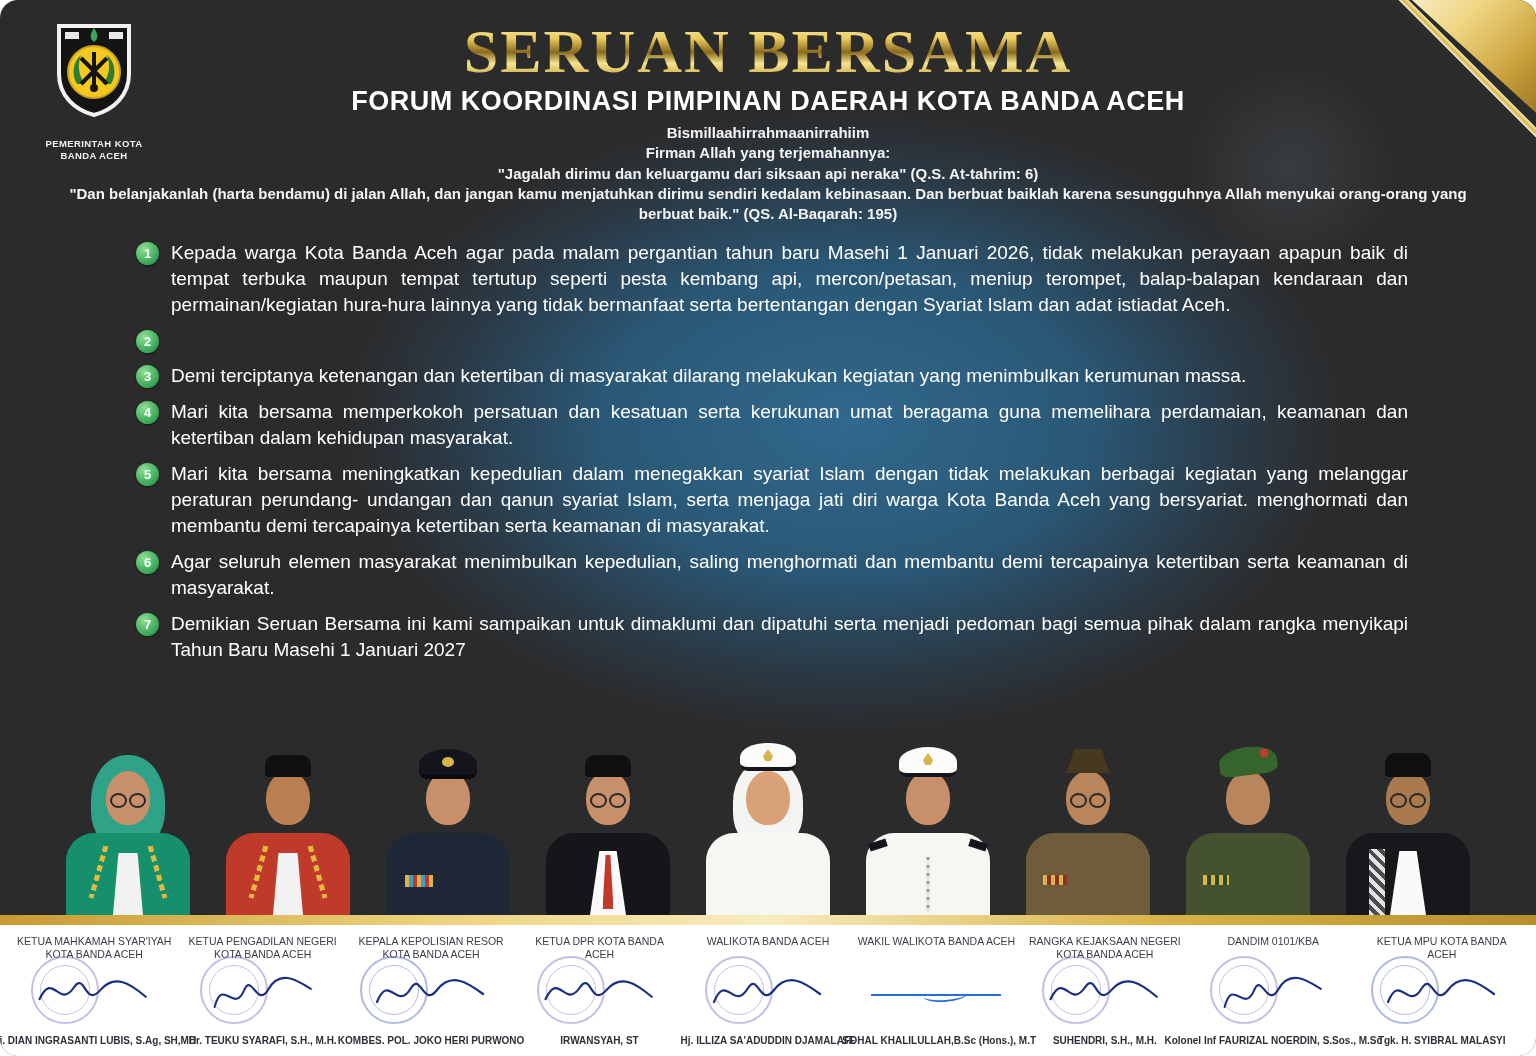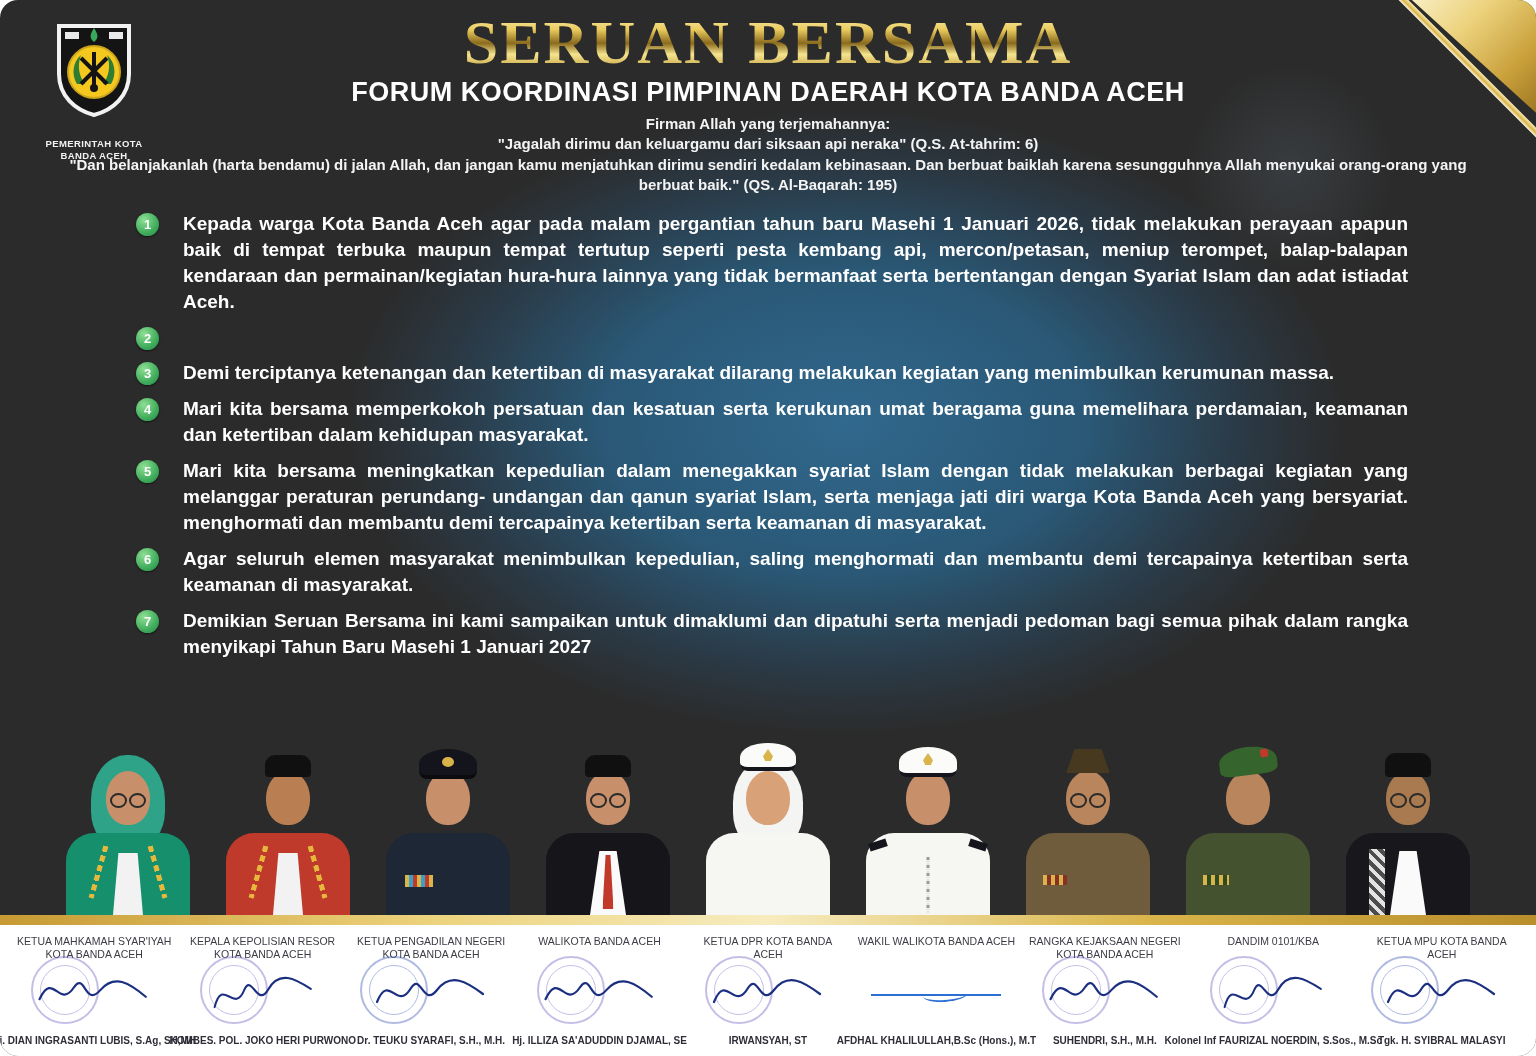--- a/index.html
+++ b/index.html
@@ -16,39 +16,39 @@
   .corner-gold{position:absolute;top:0;right:0;width:132px;height:120px;
     clip-path:polygon(6% 0,100% 0,100% 94%);
     background:linear-gradient(135deg,#faf0c8 0%,#ecd27c 35%,#caa13c 70%,#9a7420 100%);}
   .corner-stripe{position:absolute;top:62px;right:-88px;width:310px;height:7px;transform:rotate(45deg);
     background:linear-gradient(180deg,#f8ecb4 0%,#d9b44a 55%,#fffbe8 100%);}
   
   .logo{position:absolute;top:22px;left:34px;width:120px;text-align:center;}
   .logo svg{display:block;margin:0 auto;}
   .logo-caption{margin-top:20px;font-size:9.5px;font-weight:bold;color:#f2f2f2;line-height:1.3;letter-spacing:.4px;}
   
-  .header{padding-top:11px;text-align:center;}
+  .header{padding-top:20px;text-align:center;}
   .title{
     font-family:"Liberation Serif", serif;font-weight:bold;font-size:62px;letter-spacing:2px;line-height:1.0;
     background:linear-gradient(180deg,#fdf6c2 0%,#eacb5e 30%,#8a6a1d 52%,#f5e48e 70%,#b98f2c 100%);
     -webkit-background-clip:text;background-clip:text;color:transparent;display:inline-block;}
   .subtitle{margin-top:4px;font-size:27px;font-weight:bold;color:#ffffff;letter-spacing:.5px;}
   
   .preamble{margin-top:6px;text-align:center;color:#f4f4f4;font-weight:bold;font-size:15px;line-height:1.35;padding:0 64px;}
   .preamble p{margin:0;}
   
   .heading{margin:14px auto 0;max-width:1190px;text-align:center;font-size:21.5px;font-weight:bold;color:#e9c23e;line-height:1.35;}
   
   .items{margin-top:16px;padding:0 128px 0 136px;}
   .item{display:flex;align-items:flex-start;margin-bottom:10px;}
   .bullet{flex:0 0 23px;width:23px;height:23px;margin-top:2px;border-radius:50%;
     background:radial-gradient(circle at 35% 30%,#8fdf96 0%,#46b160 55%,#1f8a44 100%);
     color:#ffffff;font-size:13px;font-weight:bold;display:flex;align-items:center;justify-content:center;
     box-shadow:0 1px 2px rgba(0,0,0,.5);}
-  .item p{margin:0 0 0 24px;color:#ffffff;font-weight:bold;font-size:19px;line-height:26px;text-align:justify;}
+  .item p{margin:0 0 0 12px;color:#ffffff;font-weight:normal;font-size:19px;line-height:26px;text-align:justify;}
   
   .photos{position:absolute;left:0;right:0;bottom:141px;height:182px;display:flex;justify-content:center;align-items:flex-end;gap:14px;}
   .person{position:relative;width:146px;height:176px;}
   .ph{position:absolute;left:50%;transform:translateX(-50%);}
   .head{top:32px;width:44px;height:54px;border-radius:50% 50% 46% 46%;background:#c8906a;z-index:3;}
   .torso{bottom:0;width:124px;height:82px;border-radius:28px 28px 0 0;z-index:2;}
   .vshirt{bottom:0;width:36px;height:64px;background:#fafafa;clip-path:polygon(26% 0,74% 0,100% 100%,0 100%);z-index:4;}
   .glasses{top:54px;width:40px;height:14px;z-index:5;}
   .glasses::before,.glasses::after{content:'';position:absolute;top:0;width:13px;height:11px;border:2px solid #2a2a2a;border-radius:50%;}
   .glasses::before{left:2px;} .glasses::after{right:2px;}
@@ -145,20 +145,21 @@
     </svg>
     <div class="logo-caption">PEMERINTAH KOTA BANDA ACEH</div>
   </div>
 
   <div class="header">
     <div class="title">SERUAN BERSAMA</div>
     <div class="subtitle">FORUM KOORDINASI PIMPINAN DAERAH KOTA BANDA ACEH</div>
   </div>
 
   <div class="preamble">
+    <p>Bismillaahirrahmaanirrahiim</p>
     <p>Firman Allah yang terjemahannya:</p>
     <p>"Jagalah dirimu dan keluargamu dari siksaan api neraka" (Q.S. At-tahrim: 6)</p>
     <p>"Dan belanjakanlah (harta bendamu) di jalan Allah, dan jangan kamu menjatuhkan dirimu sendiri kedalam kebinasaan. Dan berbuat baiklah karena sesungguhnya Allah menyukai orang-orang yang berbuat baik." (QS. Al-Baqarah: 195)</p>
   </div>
 
 
   <div class="items">
     <div class="item">
       <span class="bullet">1</span>
       <p>Kepada warga Kota Banda Aceh agar pada malam pergantian tahun baru Masehi 1 Januari 2026, tidak melakukan perayaan apapun baik di tempat terbuka maupun tempat tertutup seperti pesta kembang api, mercon/petasan, meniup terompet, balap-balapan kendaraan dan permainan/kegiatan hura-hura lainnya yang tidak bermanfaat serta bertentangan dengan Syariat Islam dan adat istiadat Aceh.</p>
@@ -263,64 +264,64 @@
       <div class="sig-area">
         <div class="stamp"></div>
         <svg class="signature" width="118" height="46" viewBox="0 0 118 46">
             <path d="M6 34 C 18 4, 26 44, 40 20 C 50 4, 52 40, 66 22 S 96 14, 112 26" stroke="currentColor" fill="none" stroke-width="2.2" stroke-linecap="round"></path>
           </svg>
 
       </div>
       <div class="off-name">Hj. DIAN INGRASANTI LUBIS, S.Ag, SH,MH</div>
     </div>
     <div class="official">
+      <div class="off-title">KETUA PENGADILAN NEGERI KOTA BANDA ACEH</div>
+      <div class="sig-area">
+        <div class="stamp"></div>
+        <svg class="signature" width="118" height="46" viewBox="0 0 118 46">
+            <path d="M6 34 C 18 4, 26 44, 40 20 C 50 4, 52 40, 66 22 S 96 14, 112 26" stroke="currentColor" fill="none" stroke-width="2.2" stroke-linecap="round"></path>
+          </svg>
+
+      </div>
+      <div class="off-name">Dr. TEUKU SYARAFI, S.H., M.H.</div>
+    </div>
+    <div class="official">
       <div class="off-title">KEPALA KEPOLISIAN RESOR KOTA BANDA ACEH</div>
       <div class="sig-area">
         <div class="stamp"></div>
         <svg class="signature" width="118" height="46" viewBox="0 0 118 46">
             <path d="M6 34 C 18 4, 26 44, 40 20 C 50 4, 52 40, 66 22 S 96 14, 112 26" stroke="currentColor" fill="none" stroke-width="2.2" stroke-linecap="round"></path>
           </svg>
 
       </div>
       <div class="off-name">KOMBES. POL. JOKO HERI PURWONO</div>
     </div>
     <div class="official">
-      <div class="off-title">KETUA PENGADILAN NEGERI KOTA BANDA ACEH</div>
-      <div class="sig-area">
-        <div class="stamp"></div>
-        <svg class="signature" width="118" height="46" viewBox="0 0 118 46">
-            <path d="M6 34 C 18 4, 26 44, 40 20 C 50 4, 52 40, 66 22 S 96 14, 112 26" stroke="currentColor" fill="none" stroke-width="2.2" stroke-linecap="round"></path>
-          </svg>
-
-      </div>
-      <div class="off-name">Dr. TEUKU SYARAFI, S.H., M.H.</div>
+      <div class="off-title">KETUA DPR KOTA BANDA ACEH</div>
+      <div class="sig-area">
+        <div class="stamp"></div>
+        <svg class="signature" width="118" height="46" viewBox="0 0 118 46">
+            <path d="M6 34 C 18 4, 26 44, 40 20 C 50 4, 52 40, 66 22 S 96 14, 112 26" stroke="currentColor" fill="none" stroke-width="2.2" stroke-linecap="round"></path>
+          </svg>
+
+      </div>
+      <div class="off-name">IRWANSYAH, ST</div>
     </div>
     <div class="official">
       <div class="off-title">WALIKOTA BANDA ACEH</div>
       <div class="sig-area">
         <div class="stamp"></div>
         <svg class="signature" width="118" height="46" viewBox="0 0 118 46">
             <path d="M6 34 C 18 4, 26 44, 40 20 C 50 4, 52 40, 66 22 S 96 14, 112 26" stroke="currentColor" fill="none" stroke-width="2.2" stroke-linecap="round"></path>
           </svg>
 
       </div>
       <div class="off-name">Hj. ILLIZA SA'ADUDDIN DJAMAL, SE</div>
     </div>
     <div class="official">
-      <div class="off-title">KETUA DPR KOTA BANDA ACEH</div>
-      <div class="sig-area">
-        <div class="stamp"></div>
-        <svg class="signature" width="118" height="46" viewBox="0 0 118 46">
-            <path d="M6 34 C 18 4, 26 44, 40 20 C 50 4, 52 40, 66 22 S 96 14, 112 26" stroke="currentColor" fill="none" stroke-width="2.2" stroke-linecap="round"></path>
-          </svg>
-
-      </div>
-      <div class="off-name">IRWANSYAH, ST</div>
-    </div>
-    <div class="official">
       <div class="off-title">WAKIL WALIKOTA BANDA ACEH</div>
       <div class="sig-area">
 
         <div class="sig-line"></div>
       </div>
       <div class="off-name">AFDHAL KHALILULLAH,B.Sc (Hons.), M.T</div>
     </div>
     <div class="official">
       <div class="off-title">RANGKA KEJAKSAAN NEGERI KOTA BANDA ACEH</div>
       <div class="sig-area">

